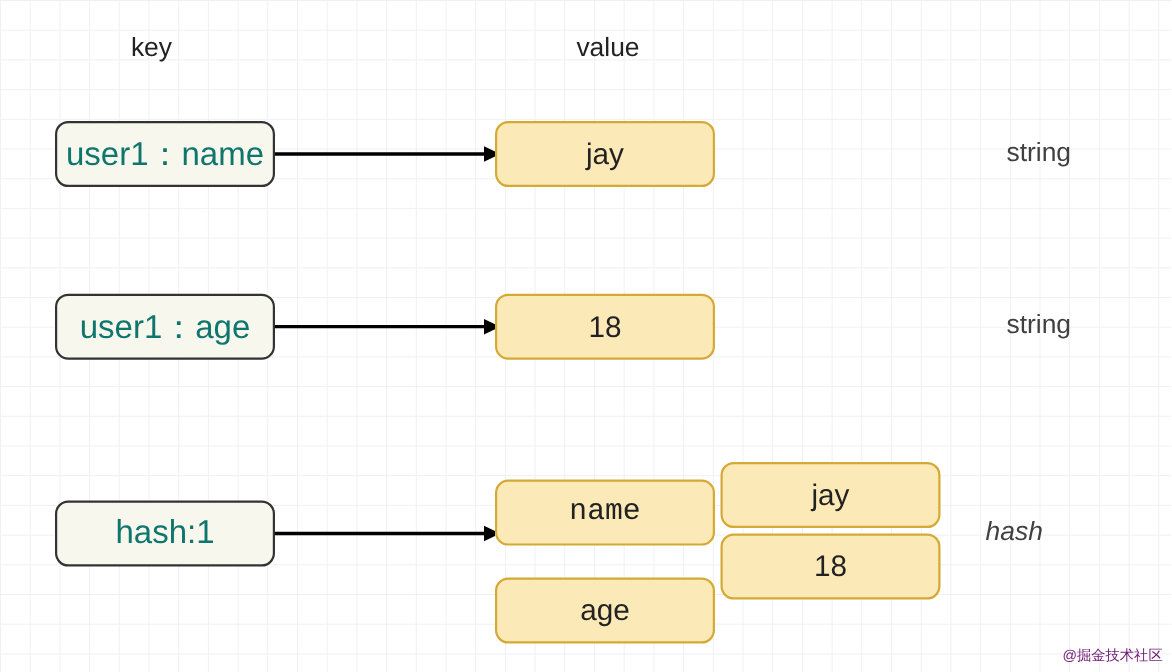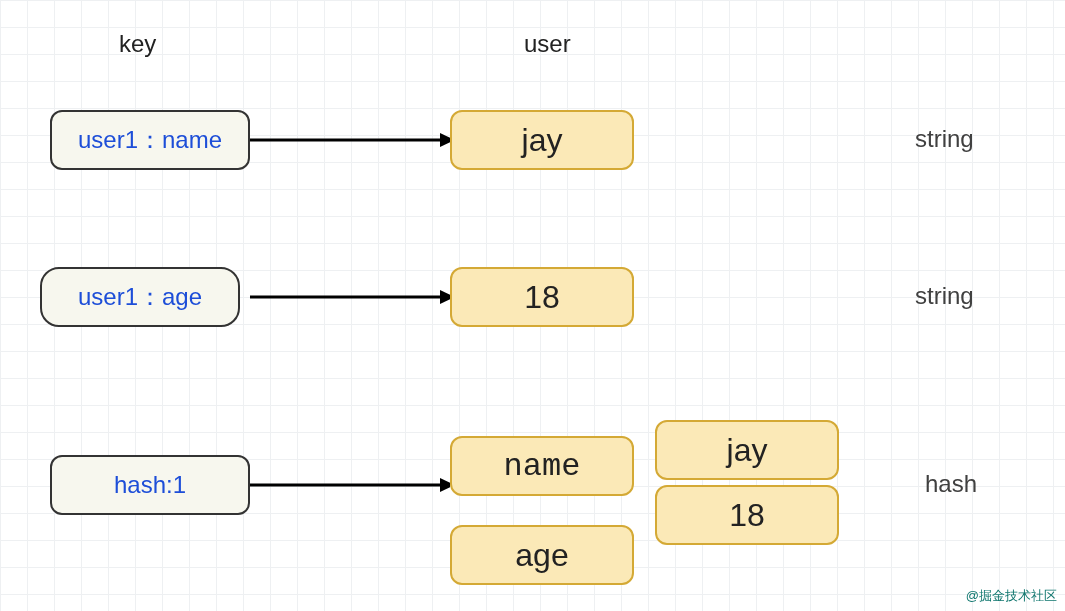--- a/index.html
+++ b/index.html
@@ -31,78 +31,78 @@
   .key-box {
     position: absolute;
     width: 200px;
     height: 60px;
     background: #f7f7ee;
     border: 2px solid #333;
     border-radius: 12px;
     display: flex;
     align-items: center;
     justify-content: center;
-    font-size: 24px;
-    color: #1d4ed8;
+    font-size: 30px;
+    color: #0f766e;
     z-index: 2;
   }
   .value-box {
     position: absolute;
-    width: 184px;
+    width: 200px;
     height: 60px;
     background: #fbe9b7;
     border: 2px solid #d4a935;
     border-radius: 12px;
     display: flex;
     align-items: center;
     justify-content: center;
-    font-size: 32px;
+    font-size: 27px;
     color: #222;
     z-index: 2;
   }
   .type-label {
     position: absolute;
     font-size: 24px;
     color: #404040;
     z-index: 2;
   }
   .arrow {
     position: absolute;
     z-index: 2;
   }
   .watermark {
     position: absolute;
     right: 8px;
     bottom: 6px;
     font-size: 13px;
-    color: #0f766e;
+    color: #701a75;
     z-index: 3;
   }
 </style>
 </head>
 <body>
 
 <div class="grid"></div>
 
 <div class="header-label" style="left:119px; top:30px;">key</div>
-<div class="header-label" style="left:524px; top:30px;">user</div>
+<div class="header-label" style="left:524px; top:30px;">value</div>
 
 <div class="key-box" style="left:50px; top:110px;">
   <span>user1：name</span>
 </div>
 <svg class="arrow" style="left:250px; top:125px;" width="200" height="30">
   <line x1="0" y1="15" x2="190" y2="15" stroke="#000" stroke-width="3"></line>
   <polygon points="190,8 205,15 190,22" fill="#000"></polygon>
 </svg>
 <div class="value-box" style="left:450px; top:110px;">
   <span>jay</span>
 </div>
 <div class="type-label" style="left:915px; top:125px;">string</div>
 
-<div class="key-box" style="left:40px; top:267px;border-radius:19px;">
+<div class="key-box" style="left:50px; top:267px;">
   <span>user1：age</span>
 </div>
 <svg class="arrow" style="left:250px; top:282px;" width="200" height="30">
   <line x1="0" y1="15" x2="190" y2="15" stroke="#000" stroke-width="3"></line>
   <polygon points="190,8 205,15 190,22" fill="#000"></polygon>
 </svg>
 <div class="value-box" style="left:450px; top:267px;">
   <span>18</span>
 </div>
 <div class="type-label" style="left:915px; top:282px;">string</div>
@@ -121,15 +121,15 @@
 <div class="value-box" style="left:655px; top:420px;">
   <span>jay</span>
 </div>
 <div class="value-box" style="left:450px; top:485px;margin-top:40px;">
   <span>age</span>
 </div>
 <div class="value-box" style="left:655px; top:485px;">
   <span>18</span>
 </div>
 
-<div class="type-label" style="left:925px; top:470px;">hash</div>
+<div class="type-label" style="left:896px; top:470px;font-style:italic;">hash</div>
 
 <div class="watermark">@掘金技术社区</div>
 
 </body></html>

